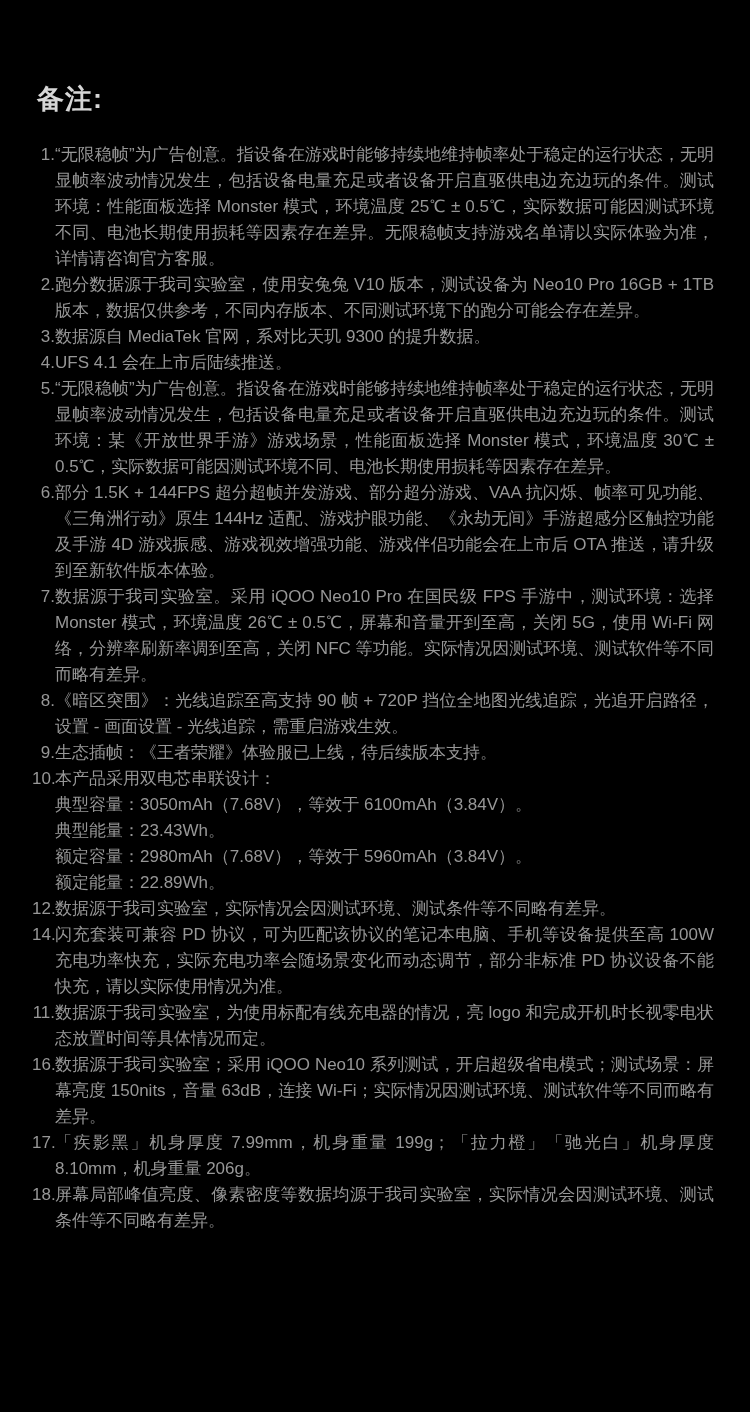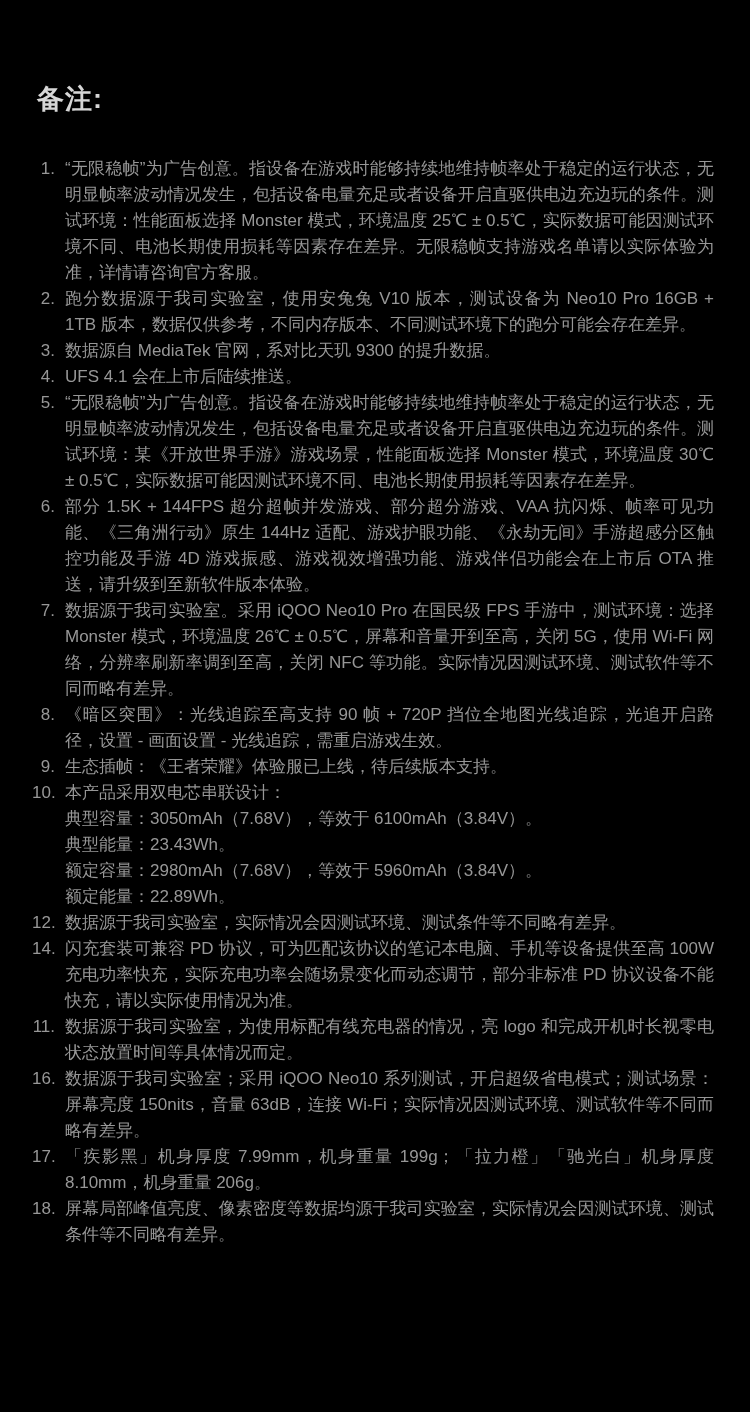--- a/index.html
+++ b/index.html
@@ -14,21 +14,21 @@
     font-family: "Liberation Sans", sans-serif;
     -webkit-font-smoothing: antialiased;
   }
   .page {
     box-sizing: border-box;
     width: 750px;
     height: 1412px;
     padding: 84px 36px 10px 32px;
   }
   .page-title {
-    margin: 0 0 42px 5px;
+    margin: 0 0 28px 5px;
     color: #d6d6d6;
     font-size: 27px;
     font-weight: 700;
     line-height: 30px;
     letter-spacing: 1px;
   }
   ol.notes-list {
     list-style: none;
     margin: 0;
     padding: 0;
@@ -41,21 +41,21 @@
     align-items: flex-start;
   }
   li.note-item .num {
     flex: none;
     width: 23px;
     text-align: right;
     white-space: nowrap;
   }
   li.note-item .txt {
     flex: 1;
-    margin-left: 10px;
+    margin-left: 0;
     white-space: pre-line;
     text-align: justify;
     text-justify: inter-ideograph;
   }
 </style>
 </head>
 <body>
 
 <div class="page">
   <h1 class="page-title">备注:</h1>

